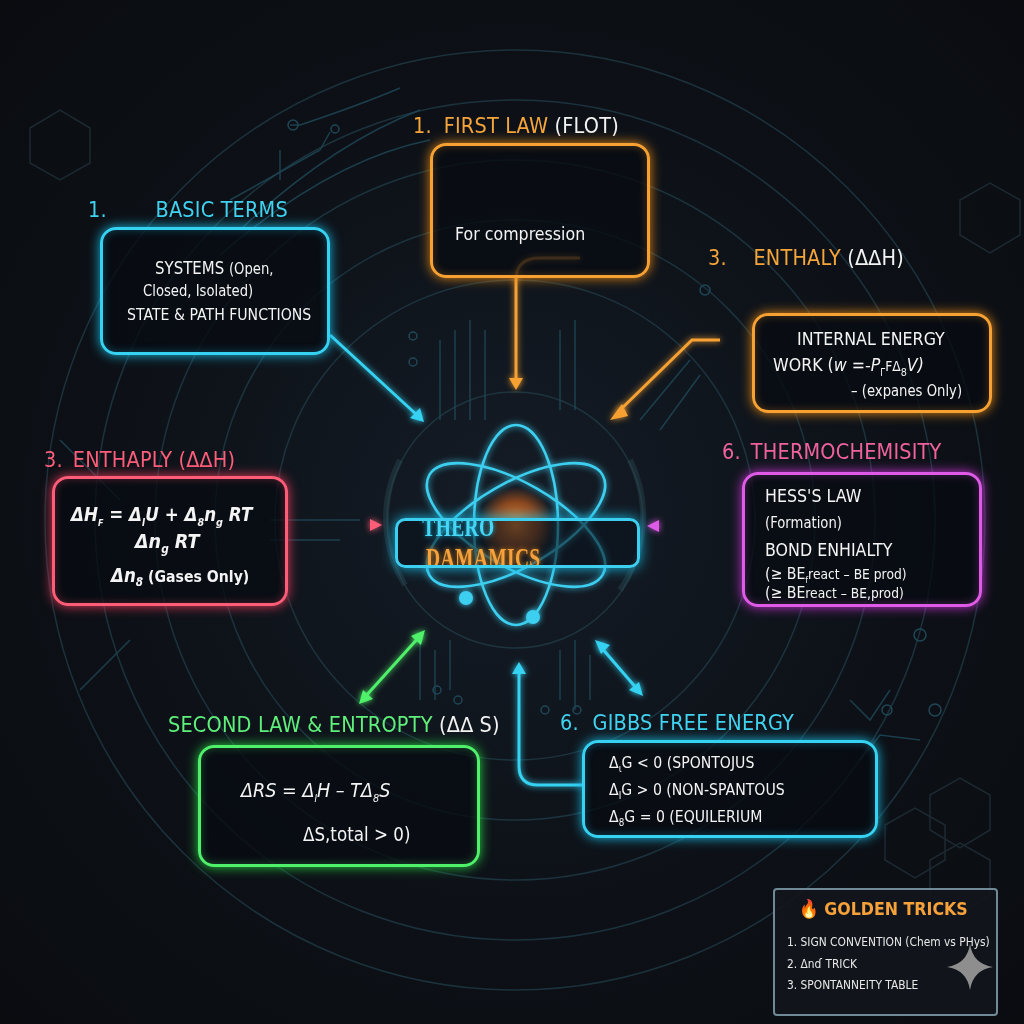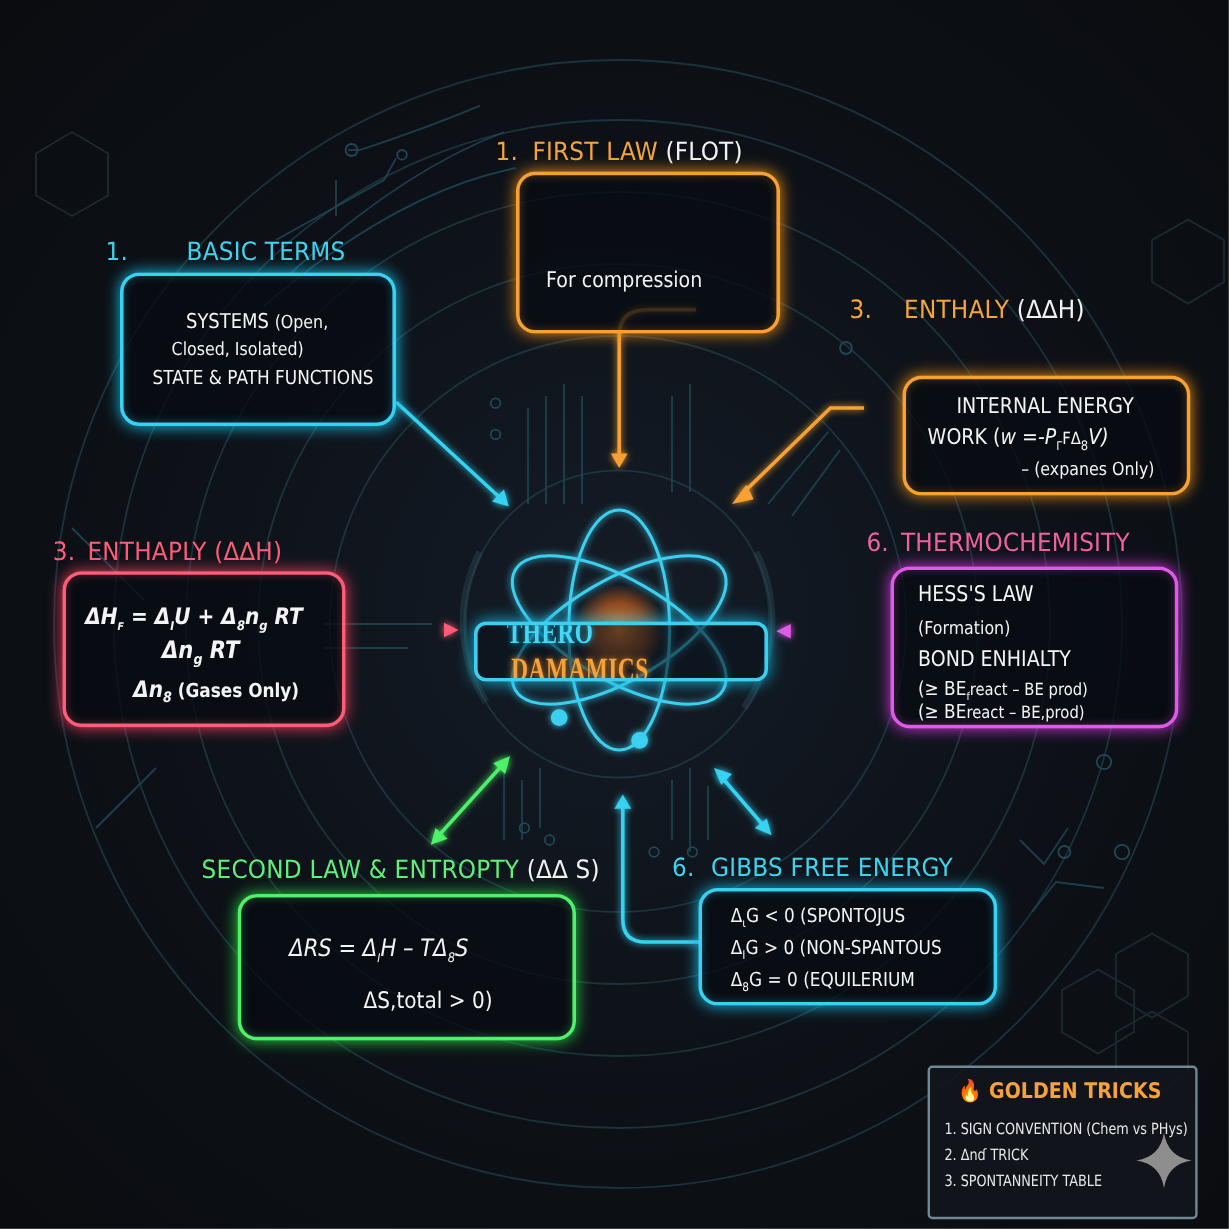--- a/index.html
+++ b/index.html
@@ -249,21 +249,21 @@
   <div class="txt math" style="left:40px; top:30px; font-size:20px;">
     <span>ΔRS = Δ</span><sub style="font-size:10px;">I</sub><span>H – TΔ</span><sub style="font-size:11px;">8</sub><span>S</span>
   </div>
   <div class="txt" style="left:102px; top:75px; font-size:19px;">ΔS,total &gt; 0)</div>
 </div>
 
 <div class="title cyan" style="left:560px; top:711px; font-size:21px;">
   <span>6.</span>
   <span style="margin-left:8px;">GIBBS FREE ENERGY</span>
 </div>
-<div class="box glow-cyan" style="left:582px; top:740px; width:249px; height:98px;">
+<div class="box glow-cyan" style="left:582px; top:740px; width:296px; height:98px;">
   <div class="txt" style="left:24px; top:10px; font-size:16px;">
     <span>Δ</span><sub style="font-size:10px;">ι</sub><span>G &lt; 0  (SPONTOJUS</span>
   </div>
   <div class="txt" style="left:24px; top:37px; font-size:16px;">
     <span>Δ</span><sub style="font-size:10px;">I</sub><span>G &gt; 0  (NON-SPANTOUS</span>
   </div>
   <div class="txt" style="left:24px; top:64px; font-size:16px;">
     <span>Δ</span><sub style="font-size:10px;">8</sub><span>G = 0  (EQUILERIUM</span>
   </div>
 </div>

